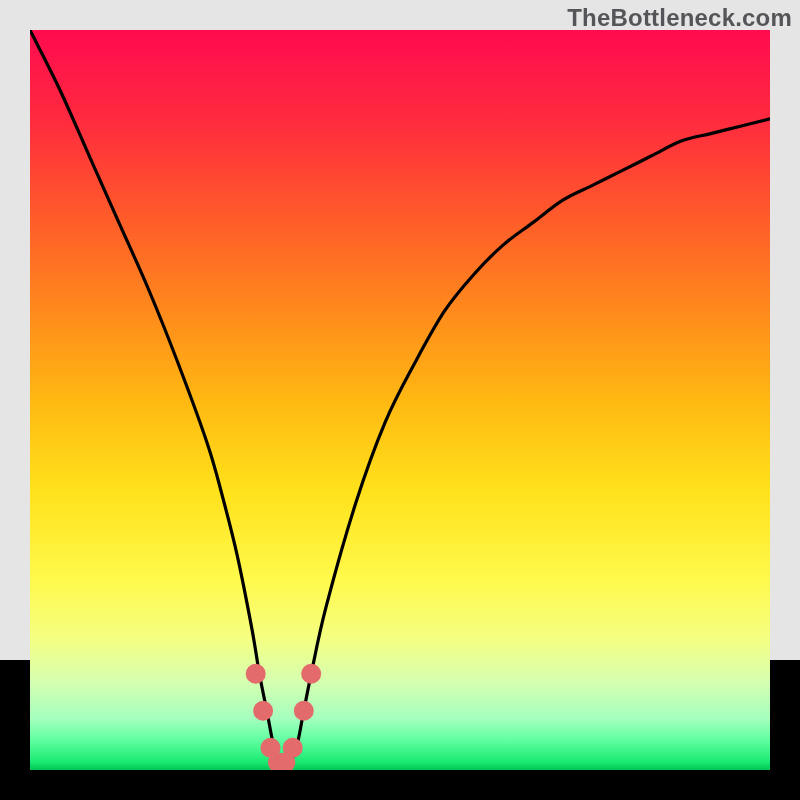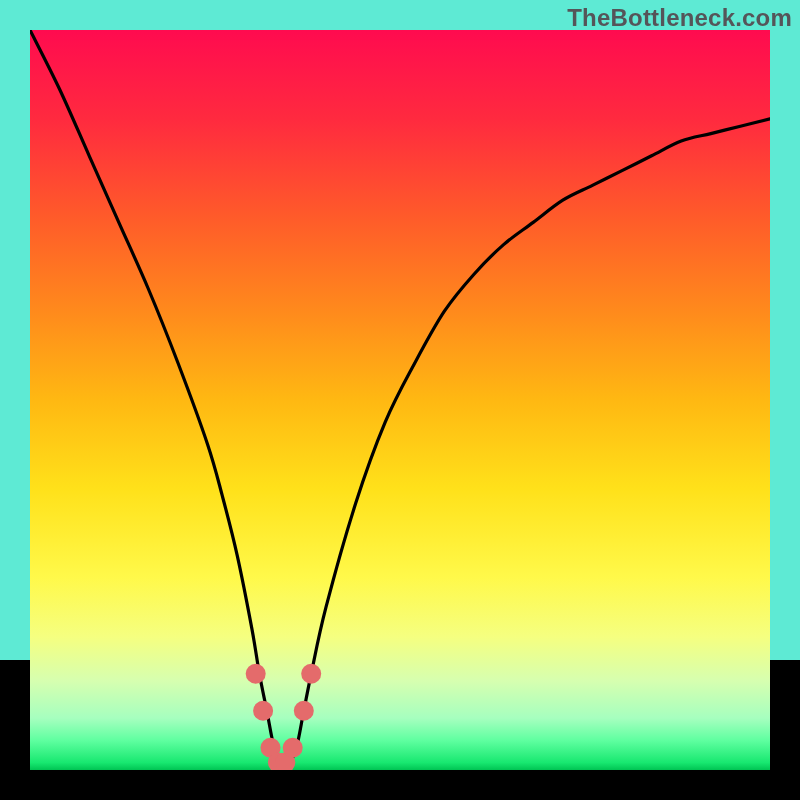--- a/index.html
+++ b/index.html
@@ -7,21 +7,21 @@
     padding: 0;
     width: 800px;
     height: 800px;
     background: #000;
     overflow: hidden;
   }
   .frame {
     position: absolute;
     width: 800px;
     height: 660px;
-    background: #5eead4;
+    background: #e5e5e5;
   }
   .plot-area {
     position: absolute;
     left: 30px;
     top: 30px;
     width: 740px;
     height: 740px;
     overflow: hidden;
   }
   .gradient-bg {

